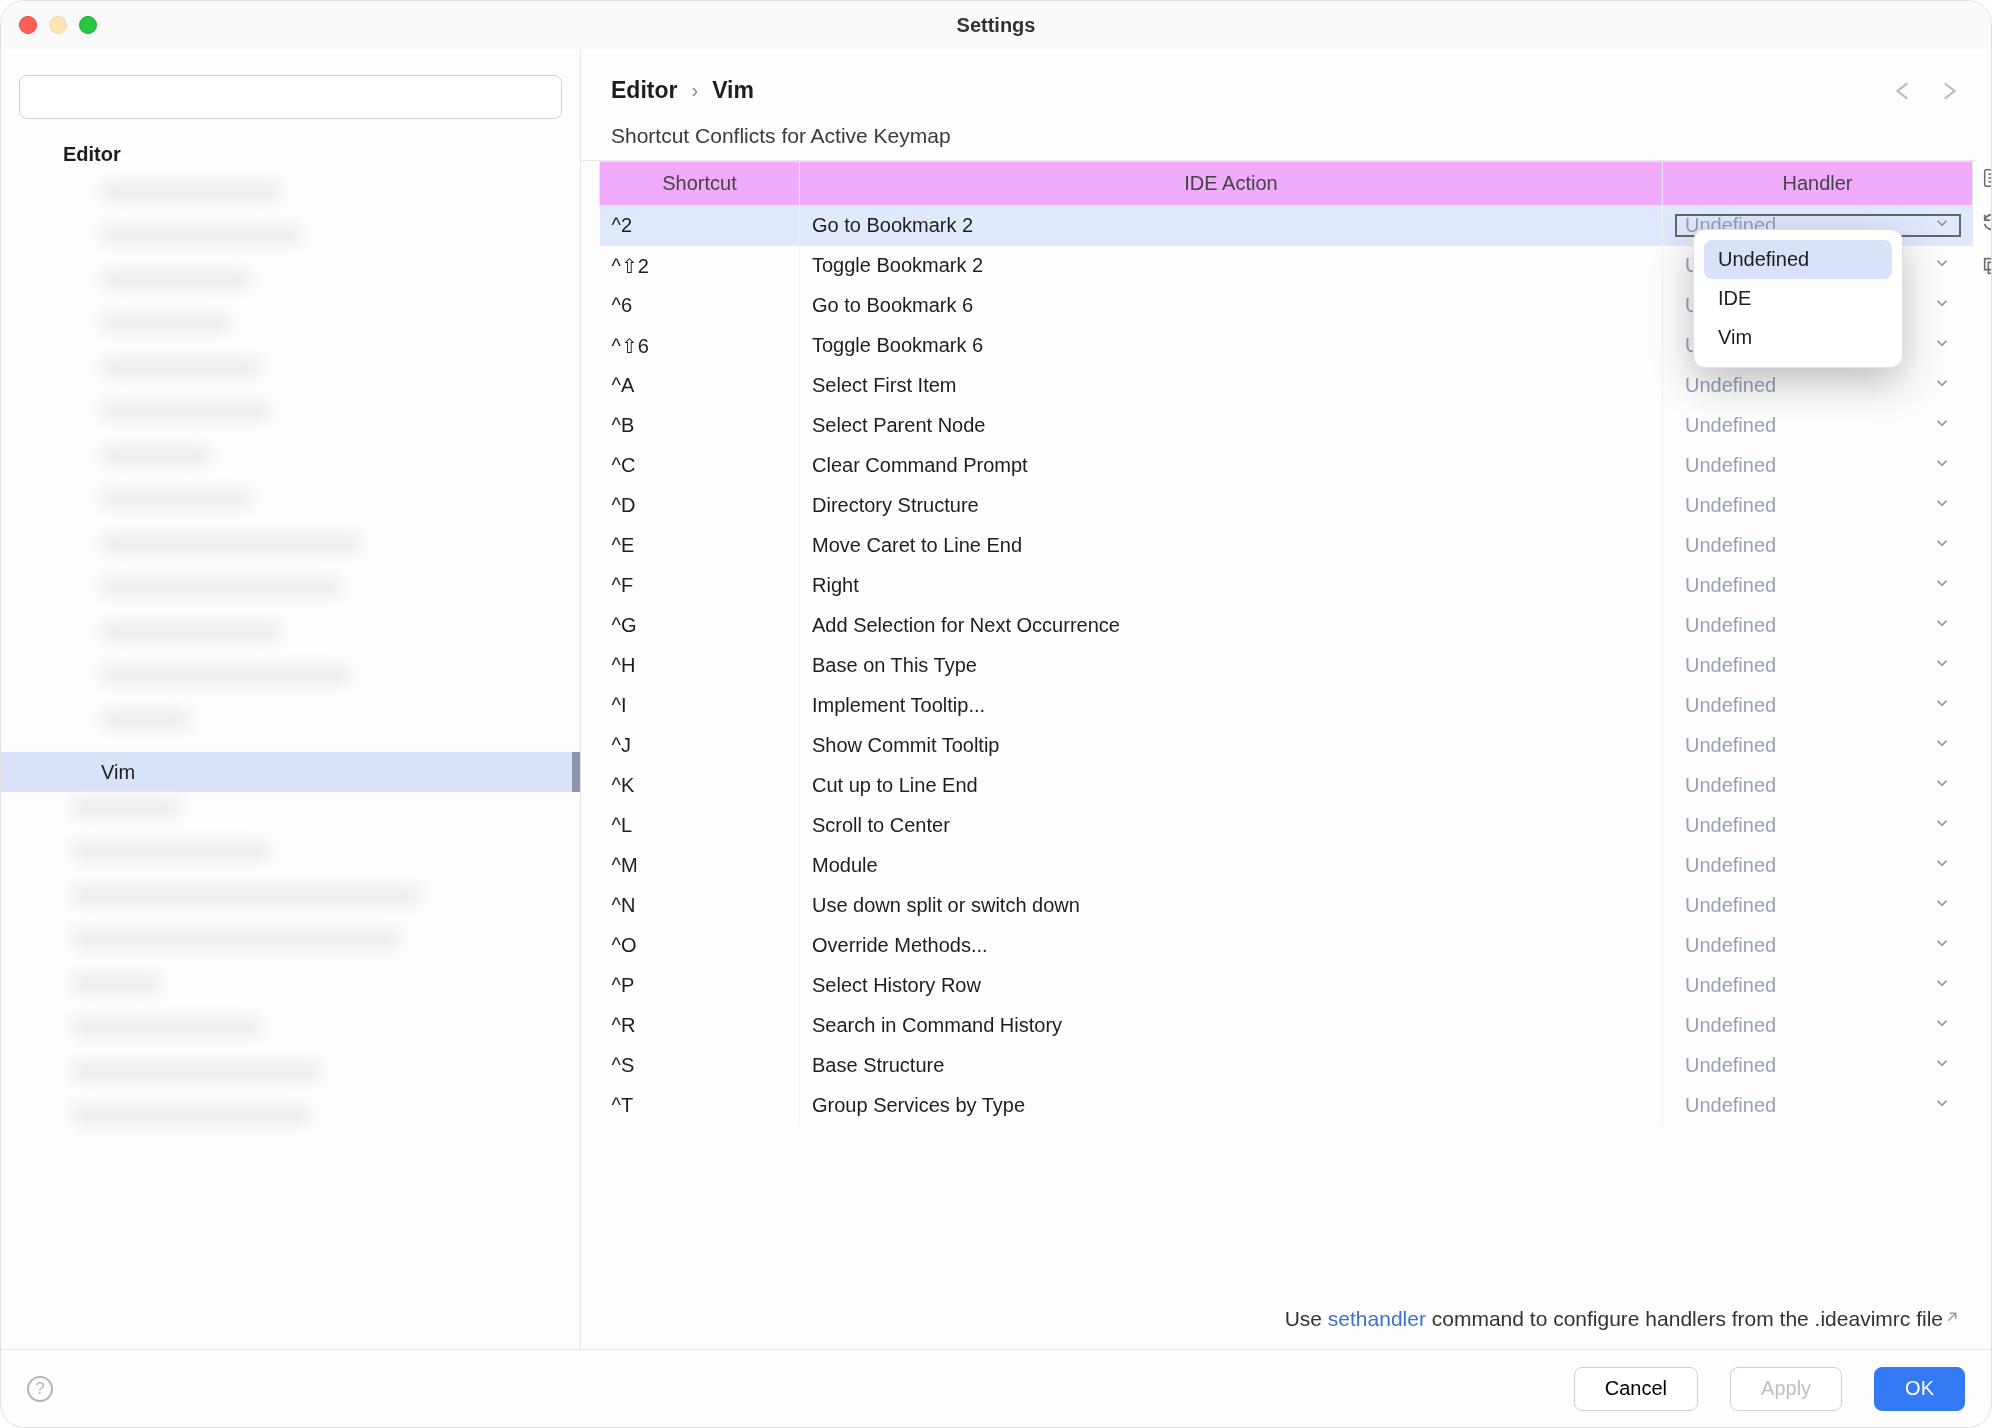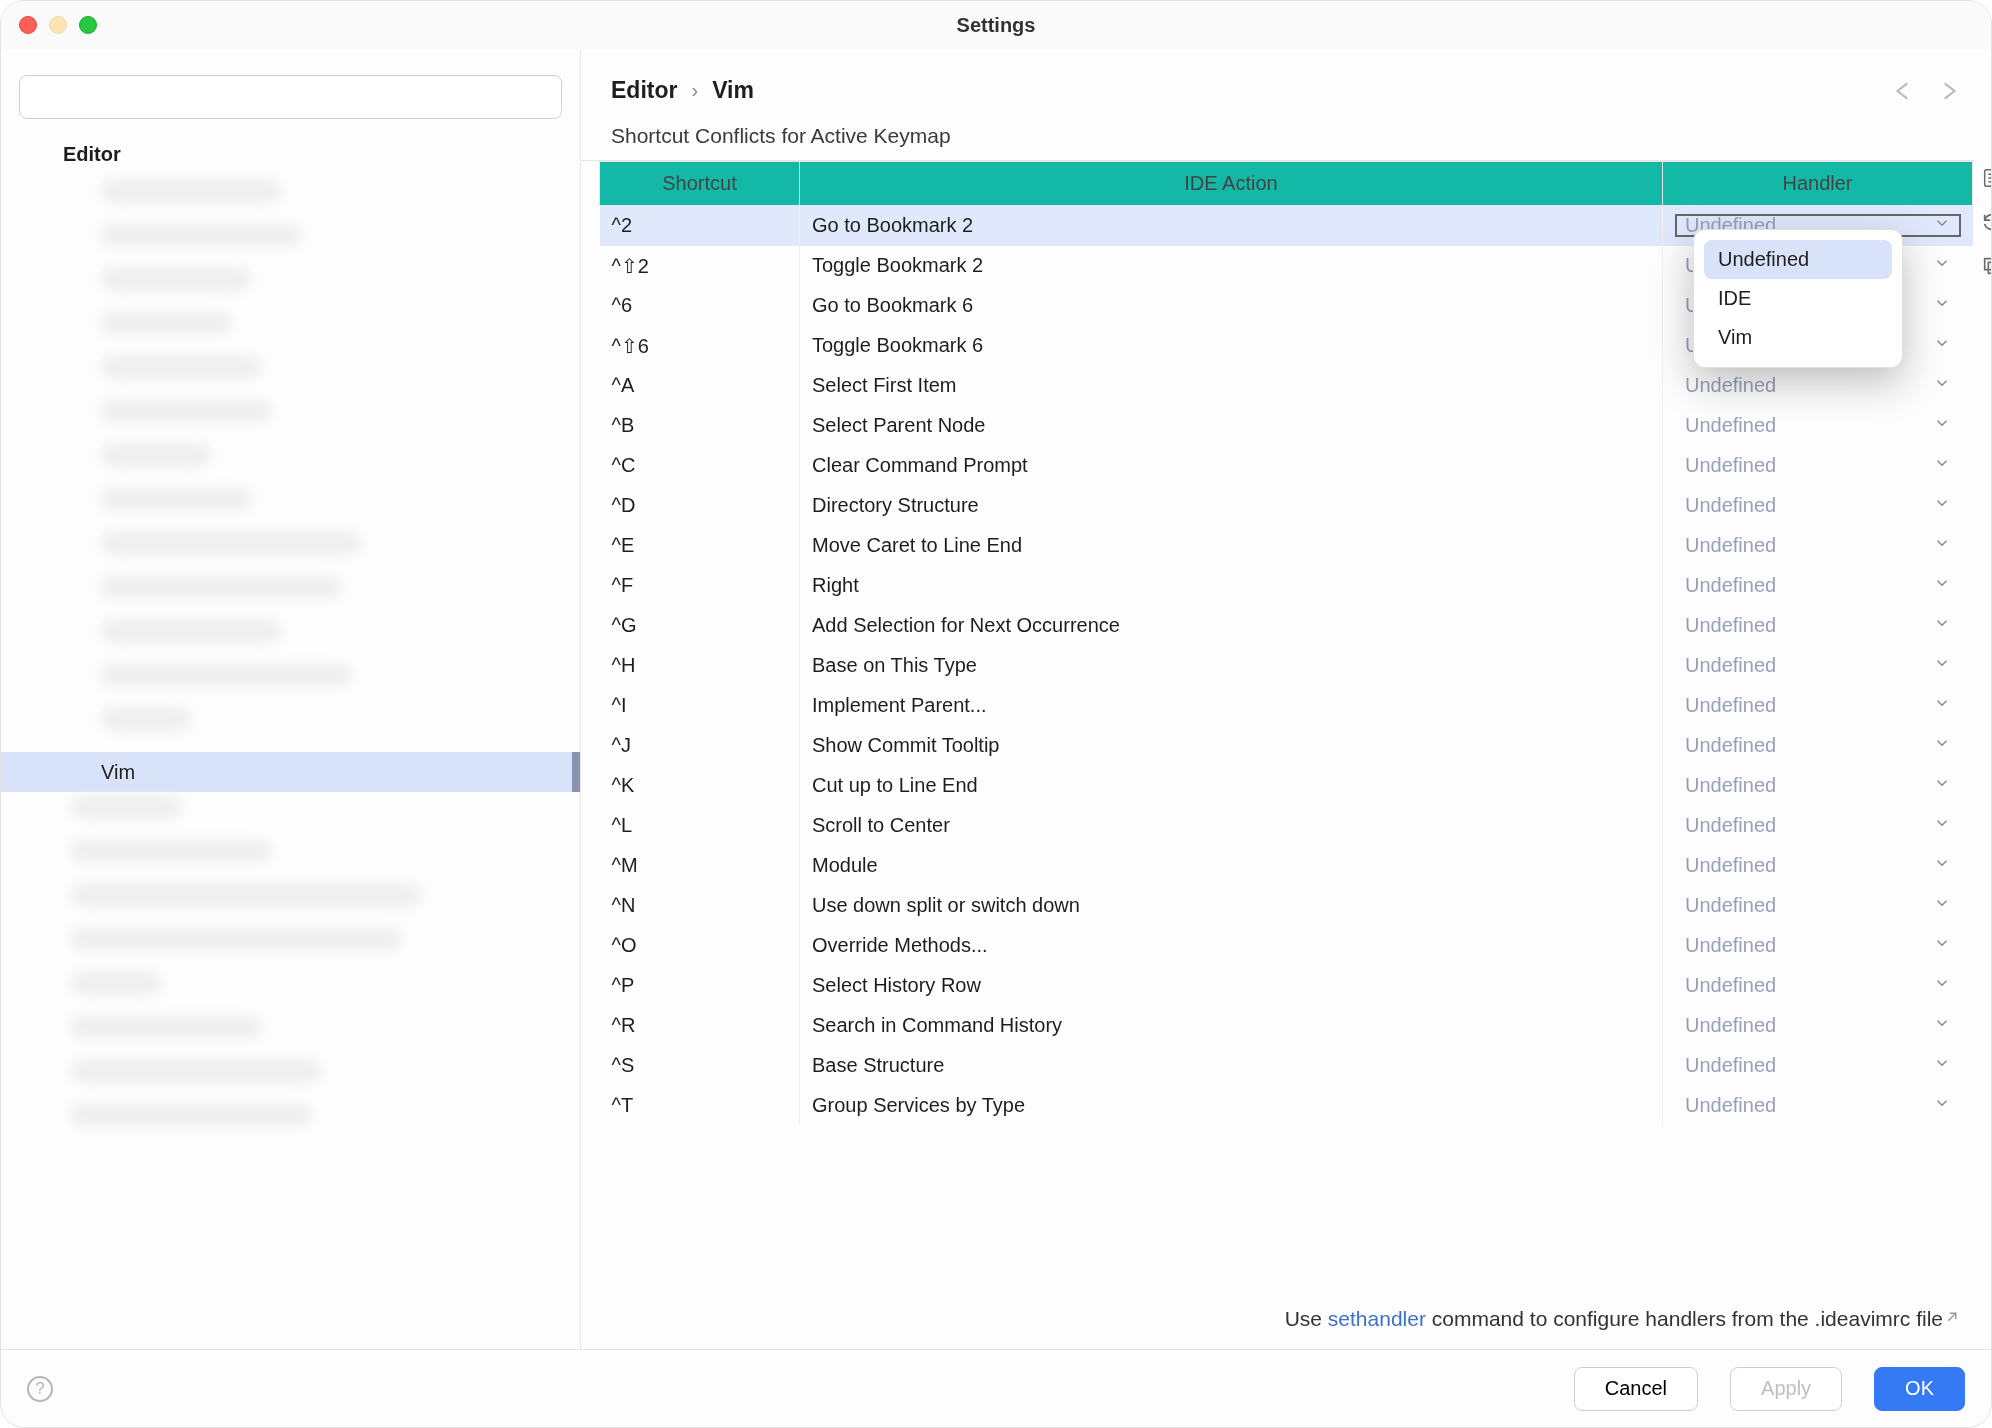--- a/index.html
+++ b/index.html
@@ -115,21 +115,21 @@
     .table-wrap { flex: 1; margin: 0 18px 0 18px; display: flex; flex-direction: column; border-top: none; position: relative; }
     .icon-col { position: absolute; right: -30px; top: 6px; display: flex; flex-direction: column; gap: 22px; }
     .icon-col svg { width: 22px; height: 22px; color: #6b6b6b; }
     table { width: 100%; border-collapse: collapse; }
     thead th {
       text-align: center;
       font-weight: 400;
       font-size: 20px;
       color: #444;
       padding: 10px 8px;
-      background: #14b8a6;
+      background: #f0abfc;
       border: 1px solid #e6e6e6;
     }
     th.col-shortcut { width: 200px; }
     th.col-action { }
     th.col-handler { width: 310px; }
     tbody tr { height: 40px; }
     tbody td { padding: 0 12px; font-size: 20px; border-right: 1px solid #f0f0f0; }
     tbody td:last-child { border-right: none; }
     tr.selected { background: #e0e8fb; }
     .handler-cell { display: flex; align-items: center; justify-content: space-between; color: #97a0b6; }
@@ -452,21 +452,21 @@
                   <div class="handler-cell" style="height: 100%; padding: 0px 10px;">
                     <span>Undefined</span>
                     <span><svg class="chev" viewBox="0 0 24 24" fill="none" stroke="currentColor" stroke-width="2">
                         <path d="M6 9 L12 15 L18 9"></path>
                       </svg></span>
                   </div>
                 </td>
               </tr>
               <tr>
                 <td>^I</td>
-                <td>Implement Parent...</td>
+                <td>Implement Tooltip...</td>
                 <td>
                   <div class="handler-cell" style="height: 100%; padding: 0px 10px;">
                     <span>Undefined</span>
                     <span><svg class="chev" viewBox="0 0 24 24" fill="none" stroke="currentColor" stroke-width="2">
                         <path d="M6 9 L12 15 L18 9"></path>
                       </svg></span>
                   </div>
                 </td>
               </tr>
               <tr>

